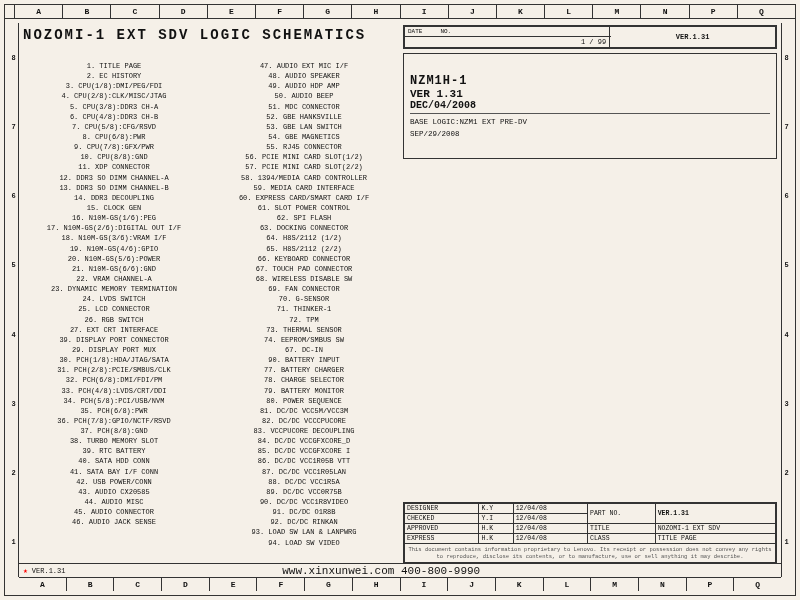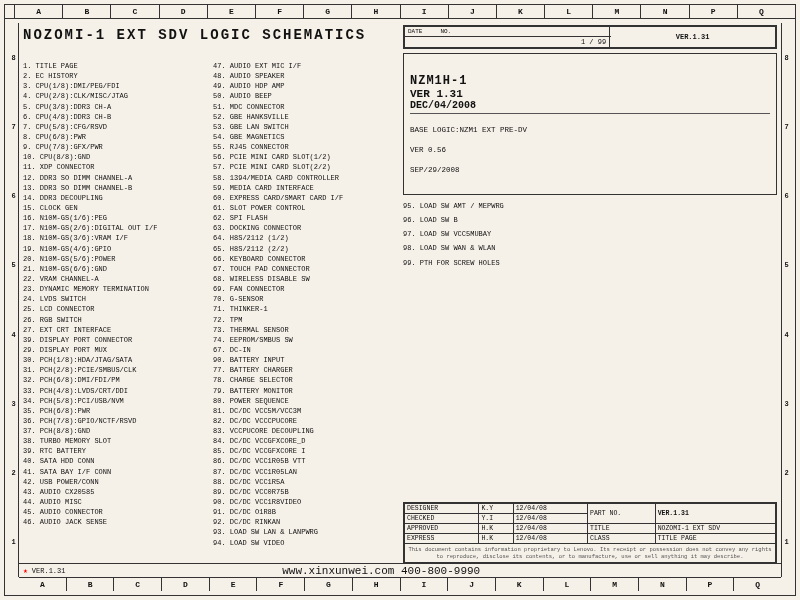--- a/index.html
+++ b/index.html
@@ -93,20 +93,21 @@
     }
     .toc-item {
       line-height: 1.45;
       font-size: 7px;
       white-space: nowrap;
     }
 
     .toc-columns {
       display: flex;
       gap: 8px;
+      text-align: center;
     }
     .toc-col {
       flex: 1;
     }
 
     
     .right-section {
       flex: 1;
       padding: 2px 4px;
       display: flex;
@@ -154,21 +155,21 @@
     .nzm-ver {
       font-size: 11px;
       font-weight: bold;
     }
     .nzm-date {
       font-size: 10px;
       font-weight: bold;
     }
     .nzm-sub {
       font-size: 7.5px;
-      margin-top: 12px;
+      margin-top: 4px;
     }
     .right-toc-item {
       font-size: 7px;
       line-height: 1.45;
       white-space: nowrap;
     }
 
     
     .bottom-info-block {
       margin-top: auto;
@@ -391,31 +392,23 @@
         </tbody>
           </table>
       </div>
 
       <div class="nzm-block">
         <div class="nzm-title">NZM1H-1</div>
         <div class="nzm-ver">VER  1.31</div>
         <div class="nzm-date">DEC/04/2008</div>
         <div class="divider"></div>
         <div class="nzm-sub">BASE LOGIC:NZM1  EXT PRE-DV</div>
-        <div class="nzm-sub">VER  0.56</div>
         <div class="nzm-sub">SEP/29/2008</div>
       </div>
 
-      <div class="right-mid" id="extra-toc">
-      <div class="right-toc-item">95.  LOAD  SW AMT  /  MEPWRG</div>
-          <div class="right-toc-item">96.  LOAD  SW B</div>
-          <div class="right-toc-item">97.  LOAD  SW VCC5MUBAY</div>
-          <div class="right-toc-item">98.  LOAD  SW WAN &amp; WLAN</div>
-          <div class="right-toc-item">99.  PTH  FOR SCREW HOLES</div>
-        </div>
 
       <div style="flex:1;"></div>
 
       <div class="bottom-info-block">
         <table>
           <tbody>
               <tr>
             <td>DESIGNER</td>
             <td>K.Y</td>
             <td>12/04/08</td>

